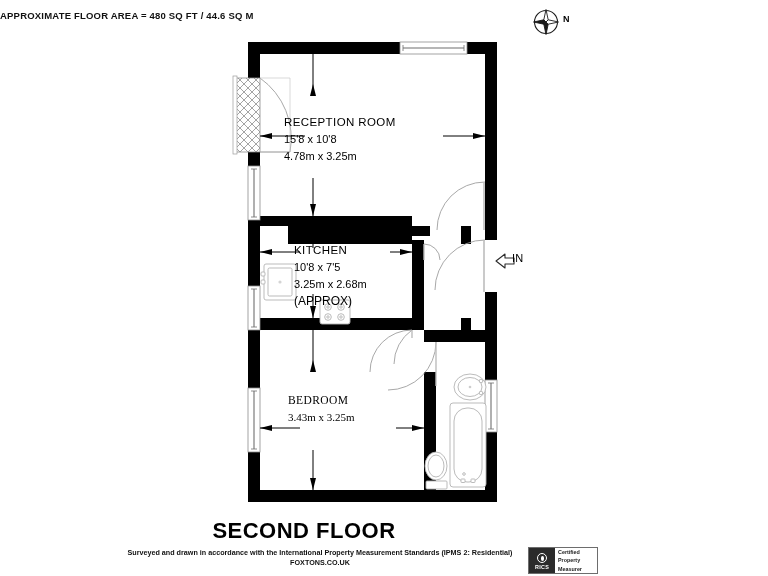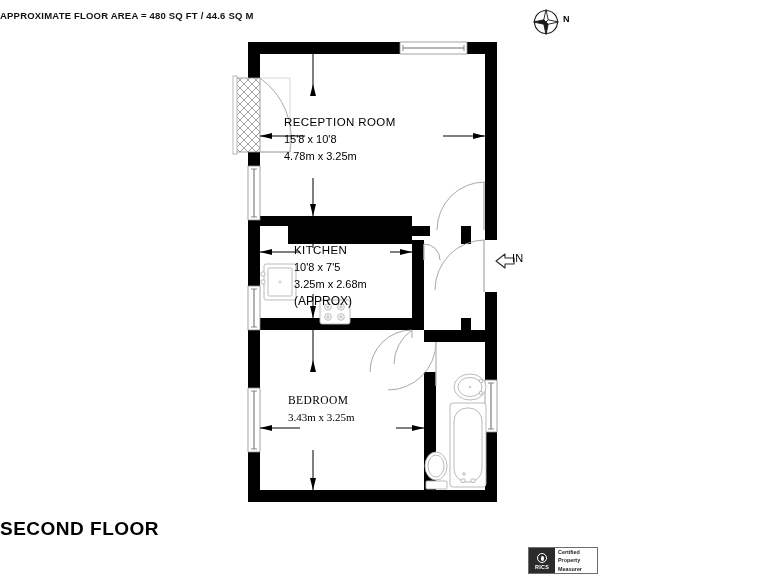--- a/index.html
+++ b/index.html
@@ -51,21 +51,22 @@
   #plan-svg {
     position: absolute;
     left: 0;
     top: 0;
   }
   .floor-title {
     position: absolute;
     left: 0;
     top: 518px;
     width: 608px;
-    font-size: 19px;
+    text-align: center;
+    font-size: 22px;
     font-weight: bold;
     letter-spacing: 0.5px;
   }
   .footer-note {
     position: absolute;
     left: 120px;
     top: 548px;
     width: 400px;
     text-align: center;
     font-size: 7.2px;
@@ -438,20 +439,21 @@
 
   <div class="room-label" id="label-bedroom">
     <span class="rl-name">BEDROOM</span>
     <span class="rl-dim">3.43m x 3.25m</span>
   </div>
 
   <div class="in-label">IN</div>
 
   <div class="floor-title">SECOND FLOOR</div>
 
+  <div class="footer-note">Surveyed and drawn in accordance with the International Property Measurement Standards (IPMS 2: Residential) FOXTONS.CO.UK</div>
 
   <div class="rics">
     <div class="rics-mark">
       <div class="ring"></div>
       <div class="rics-word">RICS</div>
     </div>
     <div class="rics-text">
       <span>Certified</span>
       <span>Property</span>
       <span>Measurer</span>

